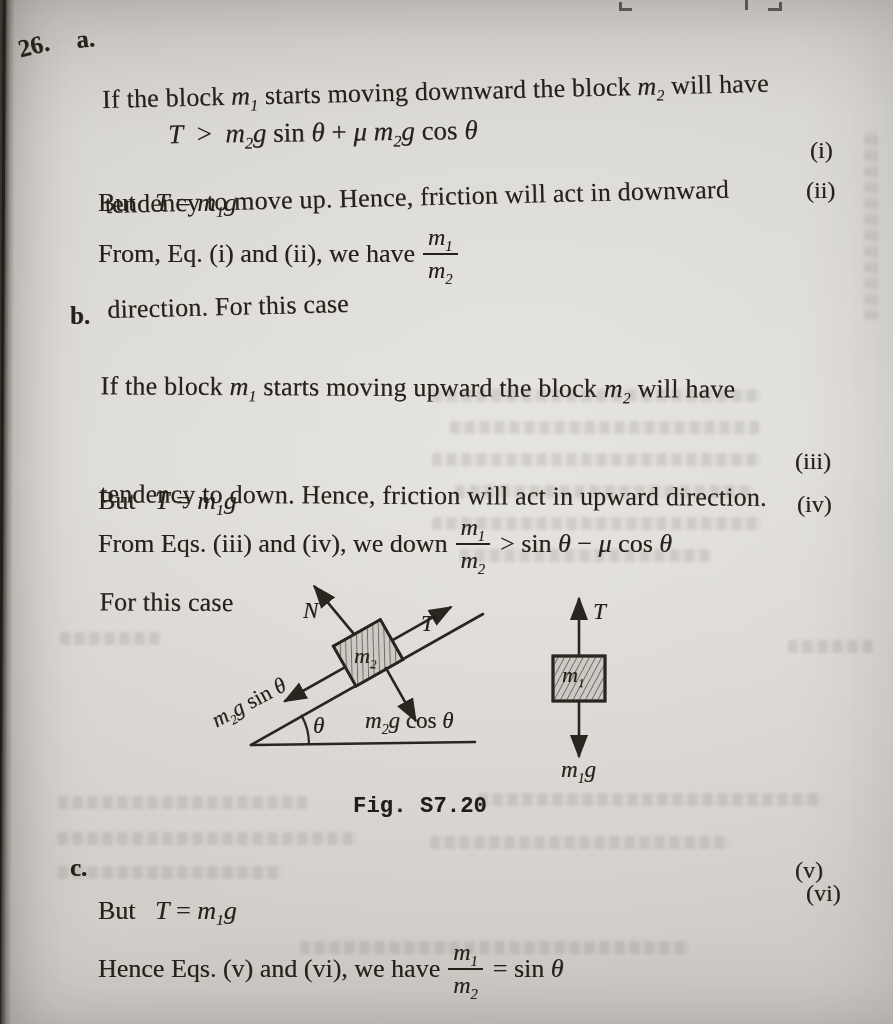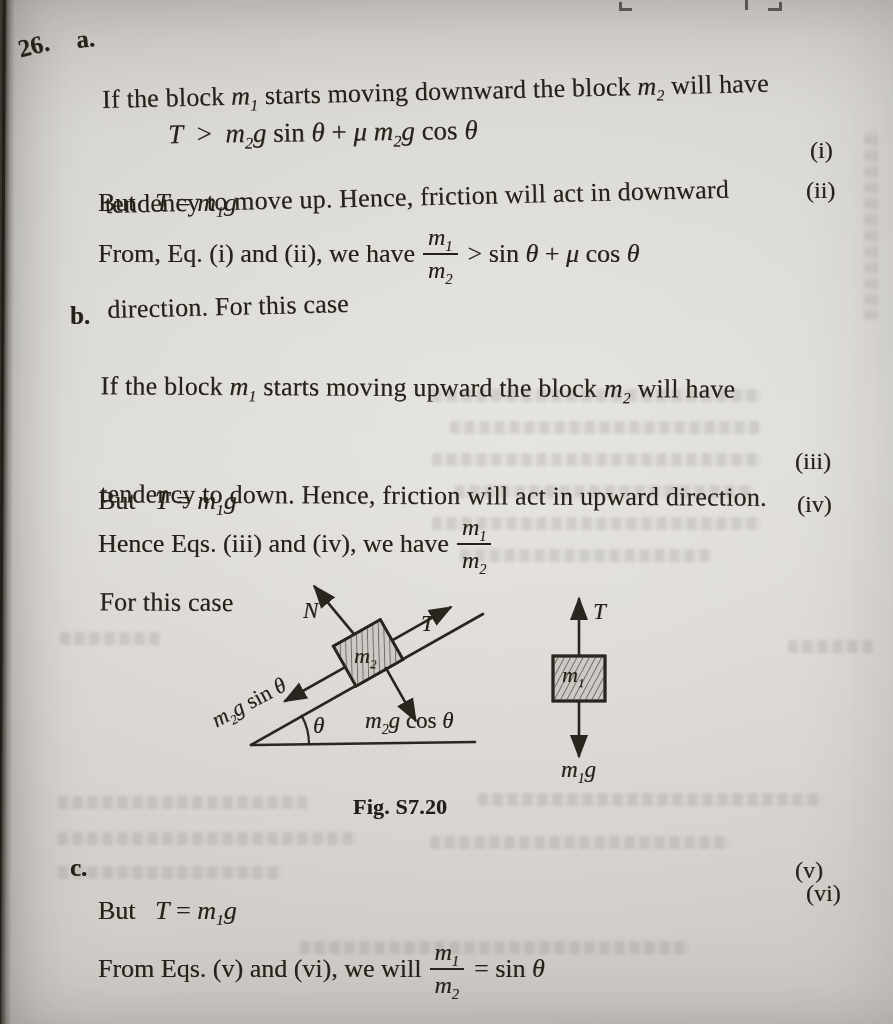--- a/index.html
+++ b/index.html
@@ -31,21 +31,21 @@
   sub{font-size:.6em;line-height:0}
 
   .fromrow{display:flex;align-items:center;font-size:26px}
   .frac{display:inline-flex;flex-direction:column;align-items:center;vertical-align:middle;
     margin:0 10px 0 8px;font-size:24px;line-height:1.12}
   .frac .num{padding:0 5px 2px;border-bottom:2.4px solid #262219}
   .frac .den{padding-top:2px}
 
   .fig{position:absolute;left:185px;top:585px;width:495px;height:218px}
   .fig-label{position:absolute;font-size:23px;white-space:pre;text-shadow:.4px .3px .6px rgba(38,34,27,.45)}
-  .caption{position:absolute;left:353px;top:794px;font-family:Liberation Serif, serif;
+  .caption{position:absolute;left:353px;top:794px;font-family:Liberation Mono, monospace;
     font-weight:bold;font-size:22px;letter-spacing:.2px;color:#211e19;
     text-shadow:.3px .3px .5px rgba(33,30,25,.5)}
 
   .smudge{position:absolute;height:13px;border-radius:3px;opacity:.30;filter:blur(1.6px);
     background:repeating-linear-gradient(90deg,rgba(116,112,105,.6) 0 9px,rgba(116,112,105,.16) 9px 15px)}
   .smudge.v{width:14px;background:repeating-linear-gradient(0deg,rgba(116,112,105,.5) 0 9px,rgba(116,112,105,.14) 9px 16px)}
 
   .frag{position:absolute;opacity:.78;border-color:#3f3b34}
   .frag.f1{left:619px;top:2px;width:13px;height:9px;border-left:3.2px solid #3f3b34;border-bottom:3.2px solid #3f3b34}
   .frag.f2{left:745px;top:0;width:3.2px;height:10px;background:#3f3b34}
@@ -92,41 +92,41 @@
 
   <div class="txt eq" style="left:98px;top:188px;font-size:26px">But   <span class="it">T</span> = <span class="it">m<sub>1</sub></span><span class="it">g</span></div>
   <div class="txt tag" style="left:806px;top:177px">(ii)</div>
 
   <div class="txt fromrow" style="left:98px;top:221px;height:66px">
     <span>From, Eq. (i) and (ii), we have</span>
     <span class="frac">
       <span class="num it"><span class="it">m<sub>1</sub></span></span>
       <span class="den it"><span class="it">m<sub>2</sub></span></span>
     </span>
-    <span>&gt; sin <span class="it">θ</span> + <span class="it">μ</span> cos <span class="it">θ</span></span>
   </div>
 
   <div class="txt marker" style="left:70px;top:302px">b.</div>
   <div class="txt para" style="left:100px;top:298px;line-height:36px;transform:rotate(.3deg)">
     <div>If the block <span class="it">m<sub>1</sub></span> starts moving upward the block <span class="it">m<sub>2</sub></span> will have</div>
     <div>tendency to down. Hence, friction will act in upward direction.</div>
     <div>For this case</div>
   </div>
 
   <div class="txt tag" style="left:795px;top:448px">(iii)</div>
 
   <div class="txt eq" style="left:98px;top:486px;font-size:26px">But   <span class="it">T</span> = <span class="it">m<sub>1</sub></span><span class="it">g</span></div>
   <div class="txt tag" style="left:797px;top:491px">(iv)</div>
 
   <div class="txt fromrow" style="left:98px;top:509px;height:70px">
-    <span>Hence Eqs. (iii) and (iv), we have</span>
+    <span>From Eqs. (iii) and (iv), we down</span>
     <span class="frac">
       <span class="num it"><span class="it">m<sub>1</sub></span></span>
       <span class="den it"><span class="it">m<sub>2</sub></span></span>
     </span>
+    <span>&gt; sin <span class="it">θ</span> − <span class="it">μ</span> cos <span class="it">θ</span></span>
   </div>
 
   <div class="fig">
     <svg width="495" height="218" viewBox="0 0 495 218">
       <defs>
         <marker id="ah" viewBox="0 0 10 8" refX="8.6" refY="4" markerWidth="9.5" markerHeight="8.5" orient="auto">
           <path d="M0,0.3 L9.6,4 L0,7.7 Z" fill="#29251f"></path>
         </marker>
         <pattern id="hatch" patternUnits="userSpaceOnUse" width="5.5" height="5.5" patternTransform="rotate(28)">
           <line x1="0" y1="0" x2="0" y2="5.5" stroke="#6f6a62" stroke-width="1.9"></line>
@@ -163,21 +163,21 @@
 
   <div class="caption">Fig. S7.20</div>
 
   <div class="txt marker" style="left:70px;top:854px">c.</div>
   <div class="txt tag" style="left:795px;top:857px">(v)</div>
 
   <div class="txt eq" style="left:98px;top:896px;font-size:26px">But   <span class="it">T</span> = <span class="it">m<sub>1</sub></span><span class="it">g</span></div>
   <div class="txt tag" style="left:806px;top:880px">(vi)</div>
 
   <div class="txt fromrow" style="left:98px;top:932px;height:74px">
-    <span>From Eqs. (v) and (vi), we will</span>
+    <span>Hence Eqs. (v) and (vi), we have</span>
     <span class="frac">
       <span class="num it"><span class="it">m<sub>1</sub></span></span>
       <span class="den it"><span class="it">m<sub>2</sub></span></span>
     </span>
     <span>= sin <span class="it">θ</span></span>
   </div>
 
 </div>
 
 </body></html>

